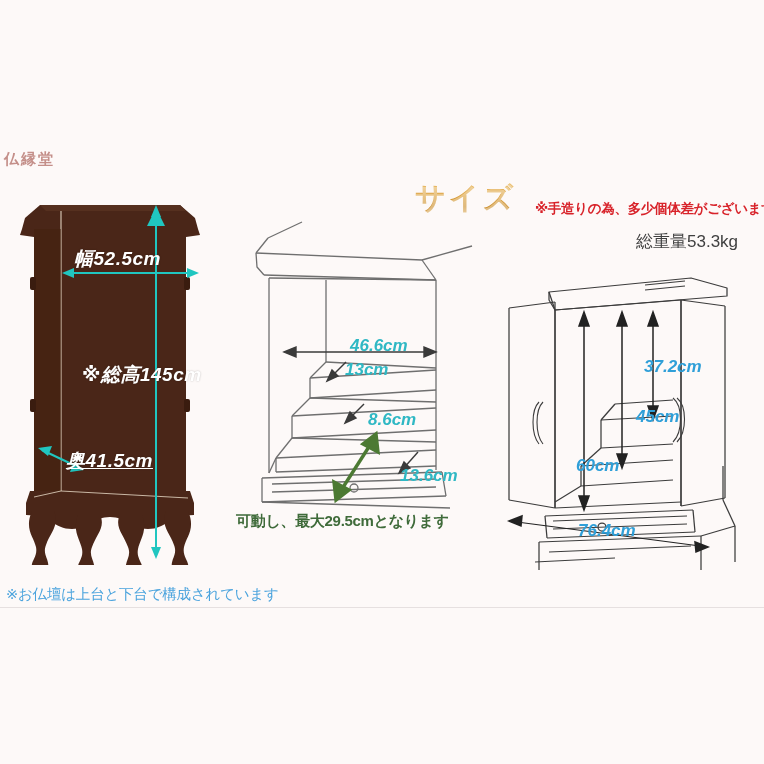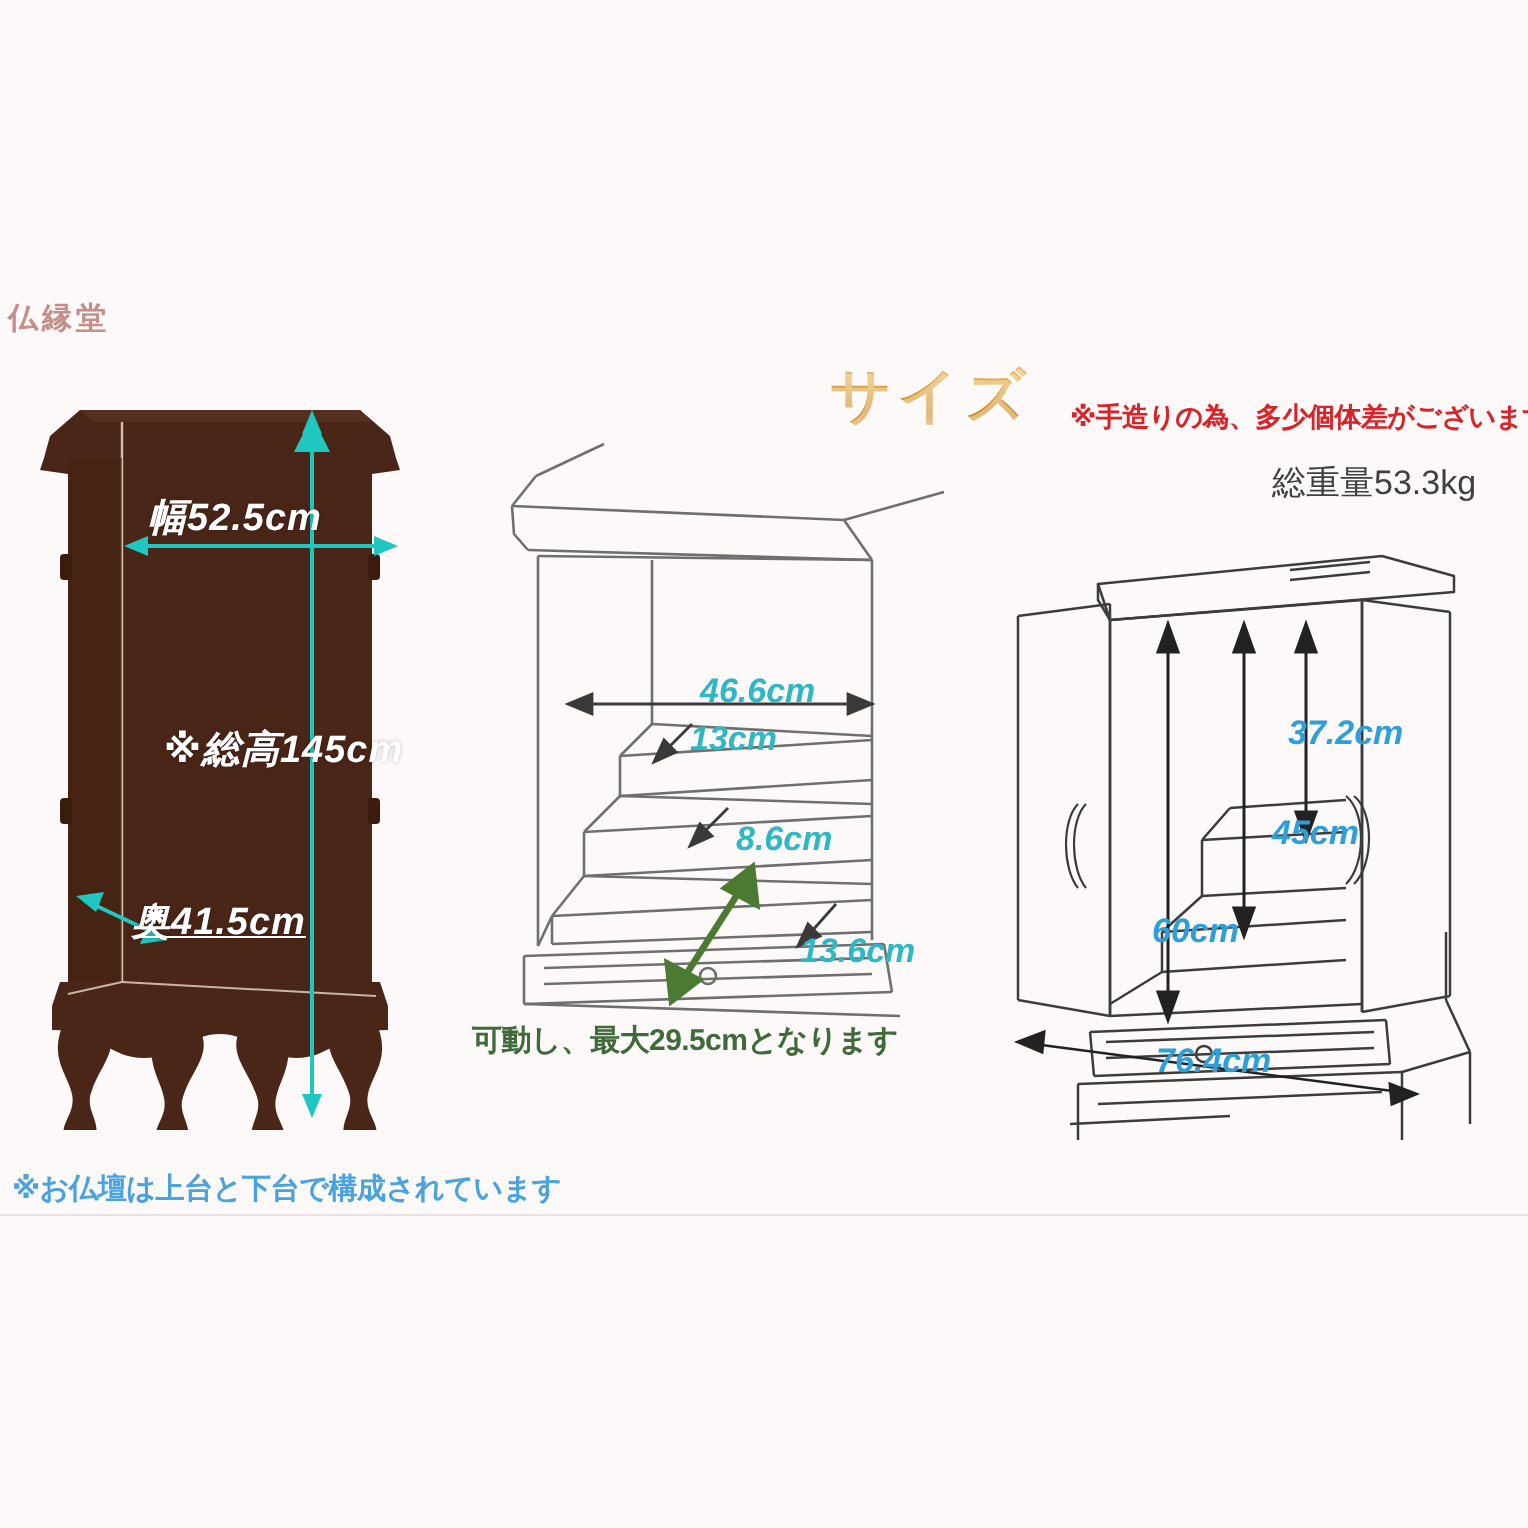--- a/index.html
+++ b/index.html
@@ -46,21 +46,21 @@
     left:636px;top:230px;
     font-size:17px;font-weight:400;
     color:#404040;
     white-space:nowrap;
     letter-spacing:0px;
   }
 
   
   #bottom-note{
     left:6px;top:585px;
-    font-size:14.5px;font-weight:700;
+    font-size:14.5px;font-weight:400;
     color:#4aa3dd;
     white-space:nowrap;
     letter-spacing:-0.2px;
   }
   #slide-note{
     left:236px;top:510px;
     font-size:15px;font-weight:700;
     color:#3f6b3a;
     line-height:1.45;
     white-space:nowrap;

